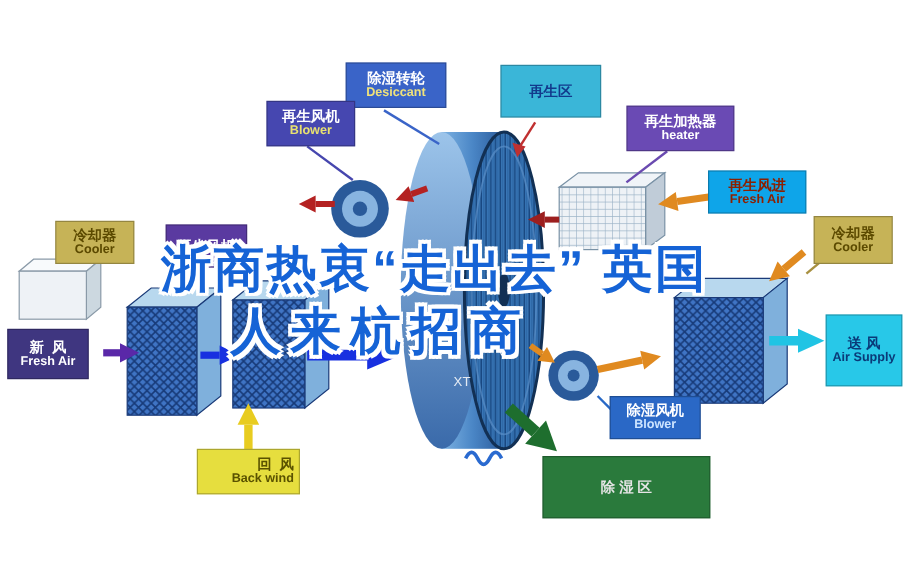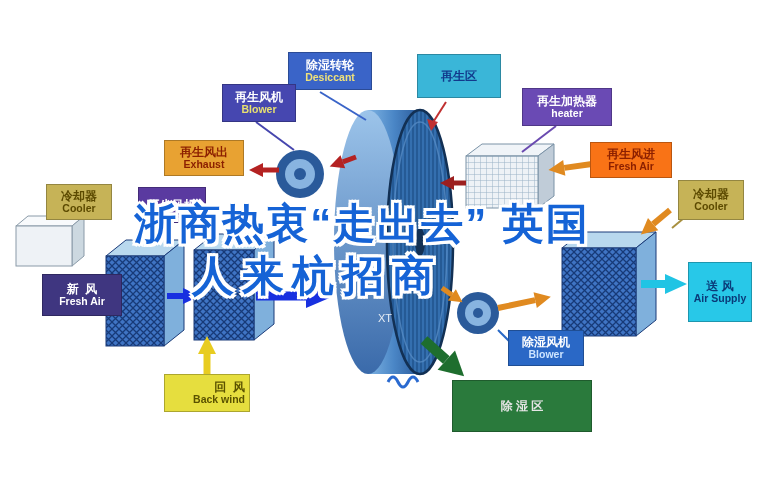--- a/index.html
+++ b/index.html
@@ -11,25 +11,25 @@
        padding:1px 4px;}
   .lbl .zh{font-size:12px;line-height:1.2;white-space:pre;}
   .lbl .en{font-size:10.5px;line-height:1.12;}
   #lbl-desiccant{left:288px;top:52px;width:84px;height:38px;background:#3a64c8;color:#fff;}
   #lbl-desiccant .en{color:#f0e27a;}
   #lbl-regen-area{left:417px;top:54px;width:84px;height:44px;background:#3ab6d8;color:#123a8c;text-align:right;}
   #lbl-regen-blower{left:222px;top:84px;width:74px;height:38px;background:#4647b0;color:#fff;}
   #lbl-regen-blower .en{color:#e8e070;}
   #lbl-regen-heater{left:522px;top:88px;width:90px;height:38px;background:#6a4ab4;color:#fff;}
   #lbl-regen-out{left:164px;top:140px;width:80px;height:36px;background:#e8a232;color:#8c2000;}
-  #lbl-regen-in{left:590px;top:142px;width:82px;height:36px;background:#f97316;color:#8c2000;}
+  #lbl-regen-in{left:590px;top:142px;width:82px;height:36px;background:#0ea5e9;color:#8c2000;}
   #lbl-cooler-left{left:46px;top:184px;width:66px;height:36px;background:#c6b357;color:#5c4a00;}
   #lbl-hidden{left:138px;top:187px;width:68px;height:36px;background:#5a3aa0;color:#fff;}
   #lbl-cooler-right{left:678px;top:180px;width:66px;height:40px;background:#c6b357;color:#5c4a00;}
-  #lbl-fresh-air{left:6px;top:274px;width:80px;height:42px;background:#3f3680;color:#fff;margin-left:36px;}
+  #lbl-fresh-air{left:6px;top:274px;width:68px;height:42px;background:#3f3680;color:#fff;}
   #lbl-air-supply{left:688px;top:262px;width:64px;height:60px;background:#28c8e8;color:#0a3a78;}
   #lbl-back-wind{left:164px;top:374px;width:86px;height:38px;background:#e6de3e;color:#5a5200;align-items:flex-end;}
   #lbl-dehum-blower{left:508px;top:330px;width:76px;height:36px;background:#2a68c6;color:#fff;}
   #lbl-dehum-blower .en{color:#cce4ff;}
   #lbl-dehum-district{left:452px;top:380px;width:140px;height:52px;background:#2a7a3c;color:#e5e5e5;}
   .hl{position:absolute;z-index:50;font-weight:bold;color:#1563d6;
       text-shadow:-3px -3px 0 #fff,3px -3px 0 #fff,-3px 3px 0 #fff,3px 3px 0 #fff,
                   0 -3px 0 #fff,0 3px 0 #fff,-3px 0 0 #fff,3px 0 0 #fff;}
   #hl1{left:62px;top:196px;width:600px;text-align:center;font-size:42px;letter-spacing:2px;}
   #hl2{left:62px;top:248px;width:510px;text-align:center;font-size:42px;letter-spacing:8px;}
@@ -190,24 +190,20 @@
     <span class="zh">再生区</span>
   </div>
   <div class="lbl" id="lbl-regen-blower">
     <span class="zh">再生风机</span>
     <span class="en">Blower</span>
   </div>
   <div class="lbl" id="lbl-regen-heater">
     <span class="zh">再生加热器</span>
     <span class="en">heater</span>
   </div>
-  <div class="lbl" id="lbl-regen-out">
-    <span class="zh">再生风出</span>
-    <span class="en">Exhaust</span>
-  </div>
   <div class="lbl" id="lbl-regen-in">
     <span class="zh">再生风进</span>
     <span class="en">Fresh Air</span>
   </div>
   <div class="lbl" id="lbl-cooler-left">
     <span class="zh">冷却器</span>
     <span class="en">Cooler</span>
   </div>
   <div class="lbl" id="lbl-hidden">
     <span class="zh">再生风机</span>

